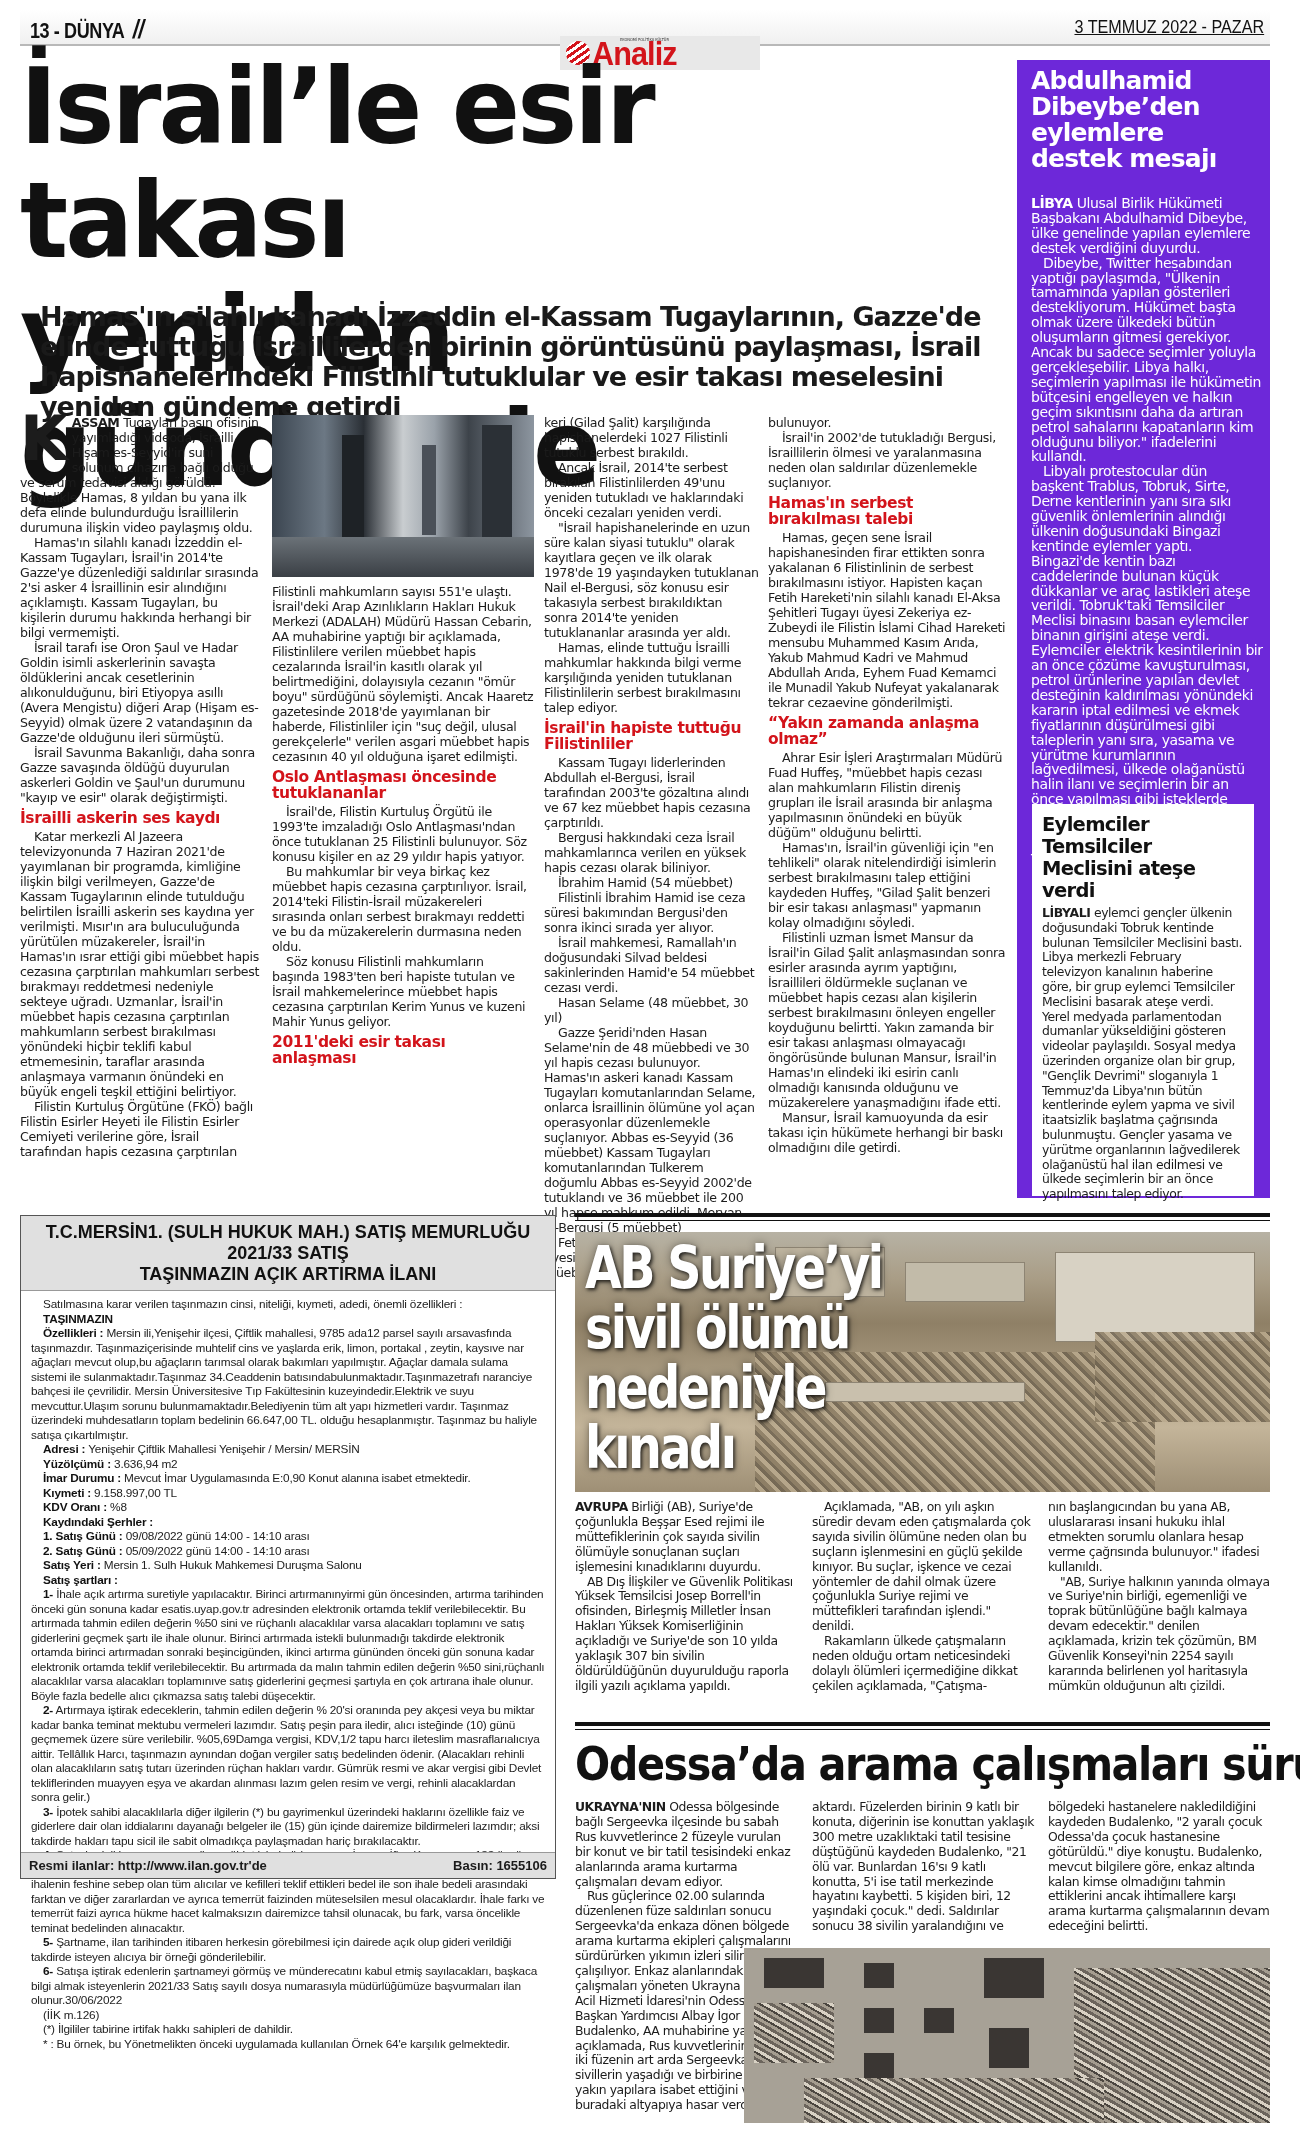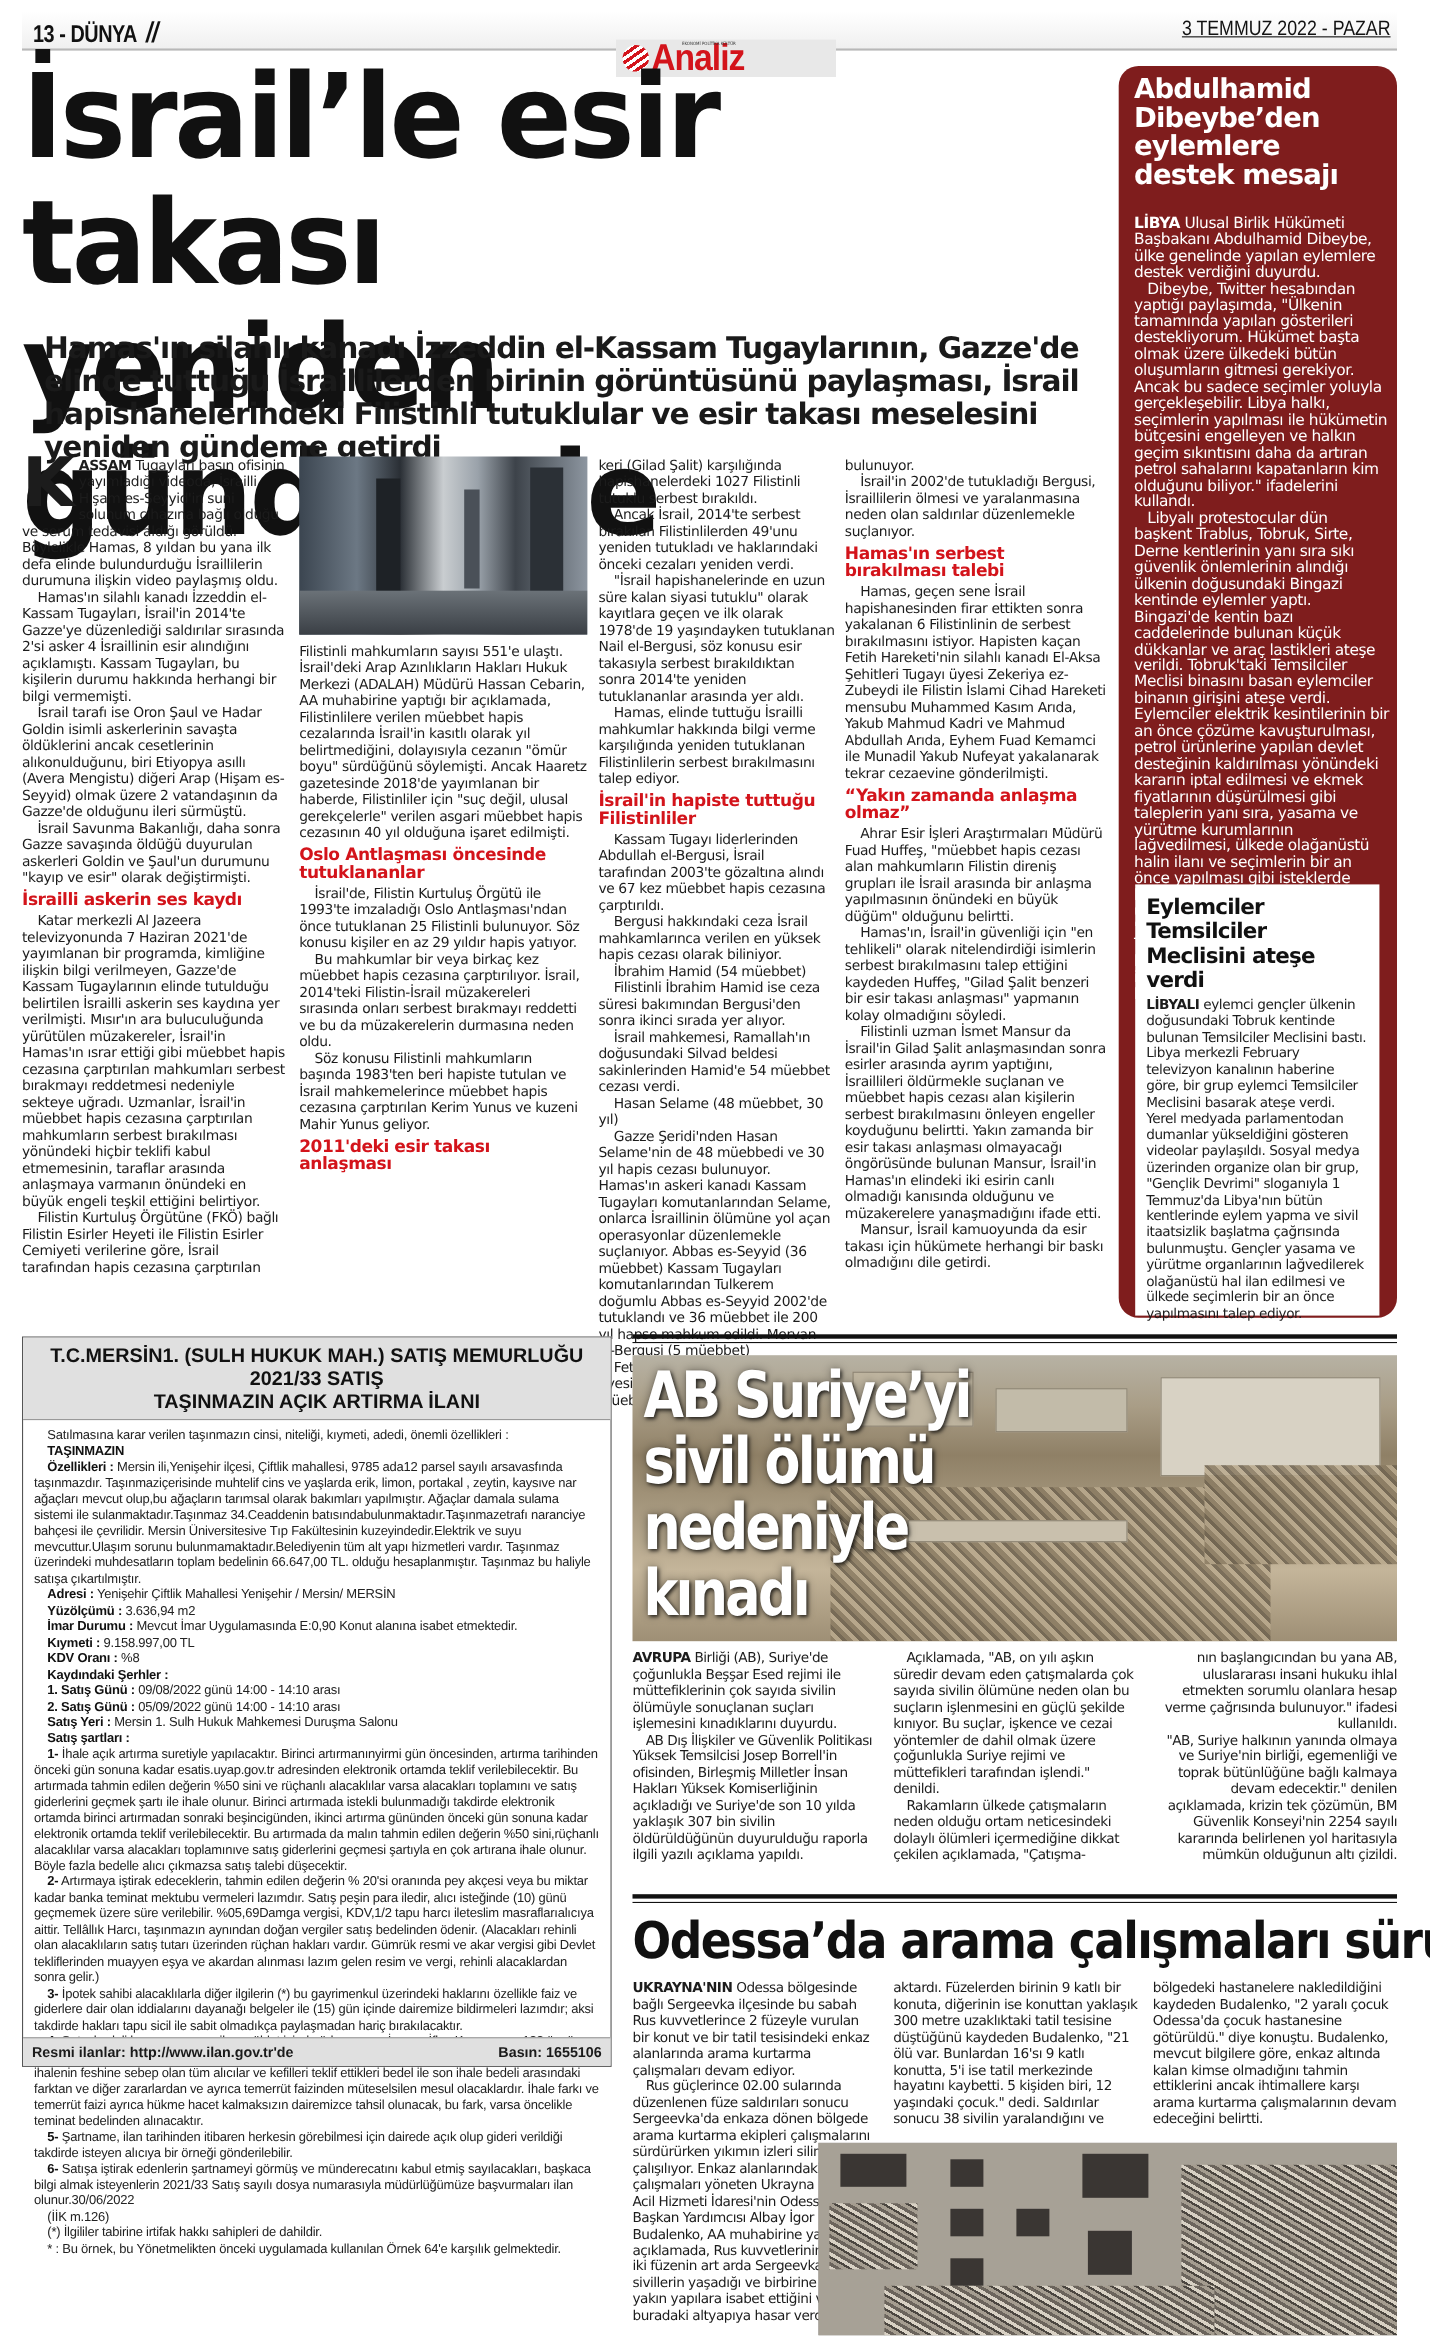--- a/index.html
+++ b/index.html
@@ -31,21 +31,21 @@
   #col1 { left: 20px; width: 242px; }
   #col2 { left: 272px; width: 262px; top: 584px; }
   #col3 { left: 544px; width: 215px; }
   #col4 { left: 768px; width: 240px; }
   #dropcap { float: left; font-family: "DejaVu Sans", sans-serif; font-weight: bold; font-size: 62px; line-height: 48px; margin: 0 4px 0 0; height: 48px; }
   #photo-prison { left: 272px; top: 415px; width: 262px; height: 162px; background: linear-gradient(90deg, #3b4550 0%, #6c7884 20%, #2a2f35 35%, #c9cdd0 50%, #9aa2aa 62%, #3d434a 75%, #8d96a0 100%); overflow: hidden; }
   #photo-prison .door { position: absolute; background: #1e2226; }
   #photo-prison .floor { position: absolute; left: 0; right: 0; bottom: 0; height: 40px; background: linear-gradient(#6b7278, #3a3f45); }
 
   
-  #sidebar { left: 1017px; top: 60px; width: 253px; height: 1138px; background: #7f1d1d; border-radius: 18px; }
+  #sidebar { left: 1017px; top: 60px; width: 253px; height: 1138px; background: #6d28d9; }
   #sb-title { position: absolute; left: 14px; top: 8px; width: 230px; font-family: "DejaVu Sans", sans-serif; font-size: 25px; line-height: 26px; color: #ffffff; letter-spacing: -0.8px; }
   #sb-body { position: absolute; left: 14px; top: 136px; width: 232px; color: #ffffff; font-size: 14px; line-height: 14.9px; letter-spacing: -0.4px; font-family: "DejaVu Sans", sans-serif; }
   #sb-body p { text-indent: 12px; }
   #sb-body p.noindent { text-indent: 0; }
   #sb-inner { position: absolute; left: 15px; top: 744px; width: 222px; height: 392px; background: #ffffff; padding: 10px 10px; }
   #sb2-title { font-family: "DejaVu Sans", sans-serif; font-size: 19.5px; line-height: 22px; letter-spacing: -0.7px; color: #111; margin-bottom: 4px; }
   #sb2-body { font-size: 12.4px; line-height: 14.8px; letter-spacing: -0.4px; color: #1c1c1c; font-family: "DejaVu Sans", sans-serif; }
 
   
   #ad { left: 20px; top: 1215px; width: 536px; height: 664px; border: 1.5px solid #555; background: #ffffff; font-family: "Liberation Sans", sans-serif; }
@@ -223,21 +223,21 @@
   </div>
 </div>
 <div class="syria-col" style="left:575px;">
   <p class="noindent"><b>AVRUPA</b> <span>Birliği (AB), Suriye'de çoğunlukla Beşşar Esed rejimi ile müttefiklerinin çok sayıda sivilin ölümüyle sonuçlanan suçları işlemesini kınadıklarını duyurdu.</span></p>
   <p>AB Dış İlişkiler ve Güvenlik Politikası Yüksek Temsilcisi Josep Borrell'in ofisinden, Birleşmiş Milletler İnsan Hakları Yüksek Komiserliğinin açıkladığı ve Suriye'de son 10 yılda yaklaşık 307 bin sivilin öldürüldüğünün duyurulduğu raporla ilgili yazılı açıklama yapıldı.</p>
 </div>
 <div class="syria-col" style="left:812px;">
   <p>Açıklamada, "AB, on yılı aşkın süredir devam eden çatışmalarda çok sayıda sivilin ölümüne neden olan bu suçların işlenmesini en güçlü şekilde kınıyor. Bu suçlar, işkence ve cezai yöntemler de dahil olmak üzere çoğunlukla Suriye rejimi ve müttefikleri tarafından işlendi." denildi.</p>
   <p>Rakamların ülkede çatışmaların neden olduğu ortam neticesindeki dolaylı ölümleri içermediğine dikkat çekilen açıklamada, "Çatışma-</p>
 </div>
-<div class="syria-col" style="left:1048px;text-align:right;">
+<div class="syria-col" style="left:1048px;">
   <p class="noindent">nın başlangıcından bu yana AB, uluslararası insani hukuku ihlal etmekten sorumlu olanlara hesap verme çağrısında bulunuyor." ifadesi kullanıldı.</p>
   <p>"AB, Suriye halkının yanında olmaya ve Suriye'nin birliği, egemenliği ve toprak bütünlüğüne bağlı kalmaya devam edecektir." denilen açıklamada, krizin tek çözümün, BM Güvenlik Konseyi'nin 2254 sayılı kararında belirlenen yol haritasıyla mümkün olduğunun altı çizildi.</p>
 </div>
 
 <div id="rule2" class="abs"></div>
 <h3 id="odessa-title" class="abs">Odessa’da arama çalışmaları sürüyor</h3>
 <div class="od-col" style="left:575px;top:1800px;">
   <p class="noindent"><b>UKRAYNA'NIN</b> <span>Odessa bölgesinde bağlı Sergeevka ilçesinde bu sabah Rus kuvvetlerince 2 füzeyle vurulan bir konut ve bir tatil tesisindeki enkaz alanlarında arama kurtarma çalışmaları devam ediyor.</span></p>
   <p>Rus güçlerince 02.00 sularında düzenlenen füze saldırıları sonucu Sergeevka'da enkaza dönen bölgede arama kurtarma ekipleri çalışmalarını sürdürürken yıkımın izleri silinmeye çalışılıyor. Enkaz alanlarındaki çalışmaları yöneten Ukrayna Devlet Acil Hizmeti İdaresi'nin Odessa Şubesi Başkan Yardımcısı Albay İgor Budalenko, AA muhabirine yaptığı açıklamada, Rus kuvvetlerinin fırlattığı iki füzenin art arda Sergeevka'da sivillerin yaşadığı ve birbirine çok yakın yapılara isabet ettiğini ve buradaki altyapıya hasar verdiğini</p>
 </div>

